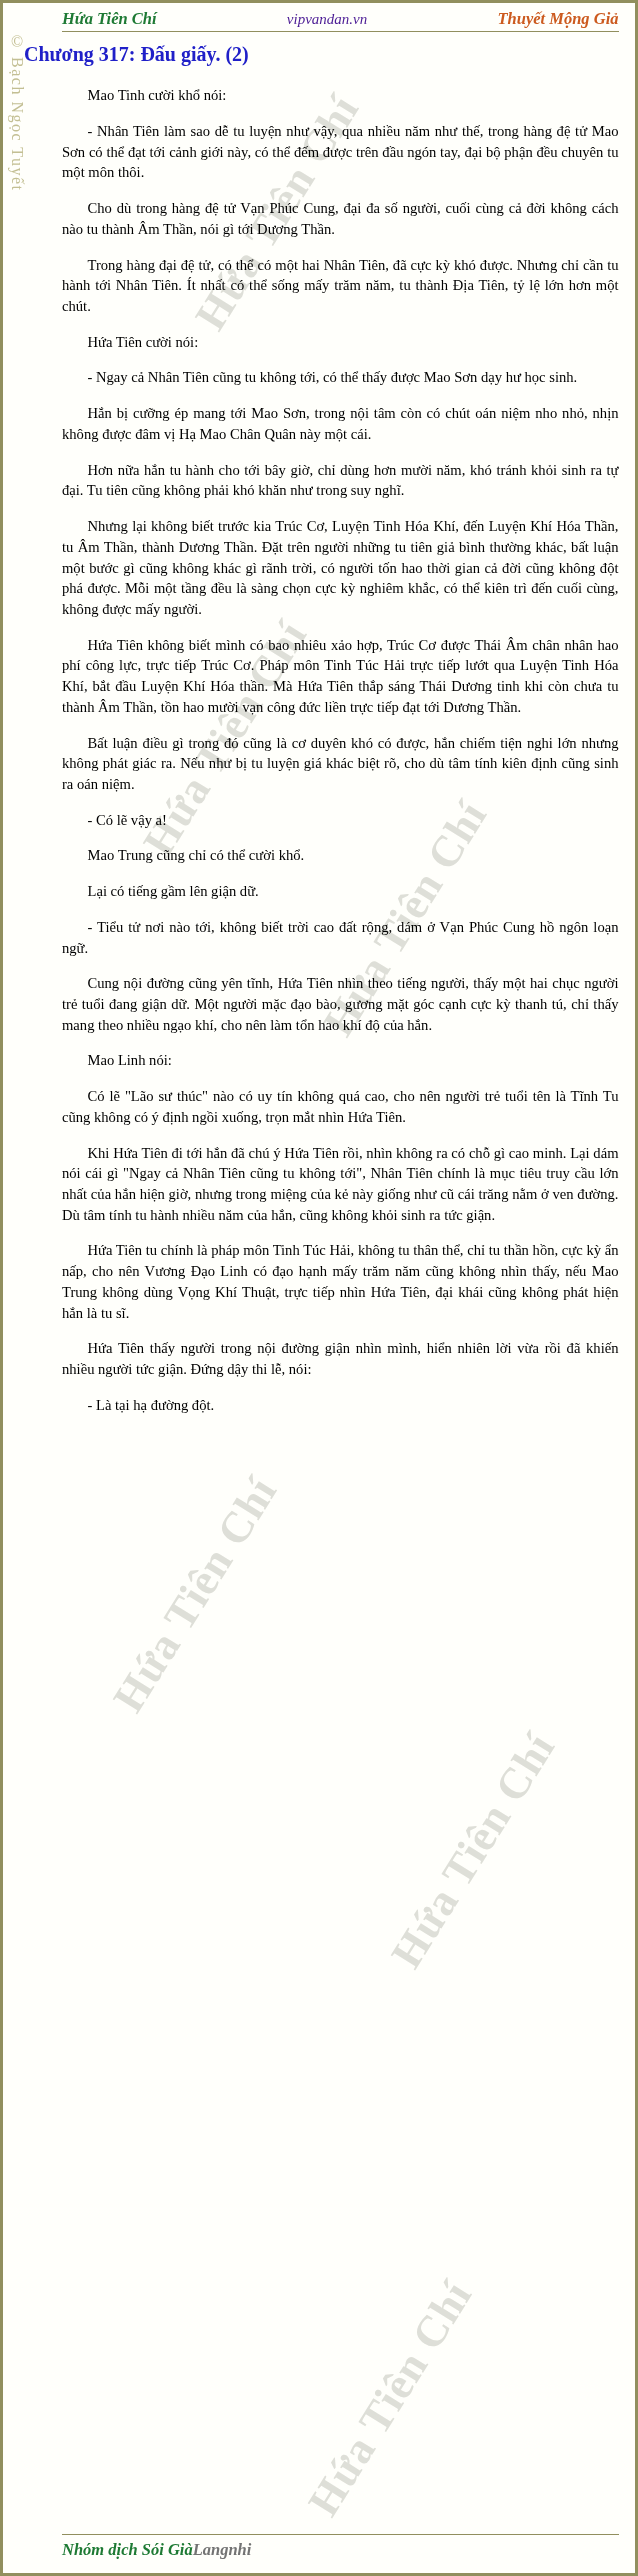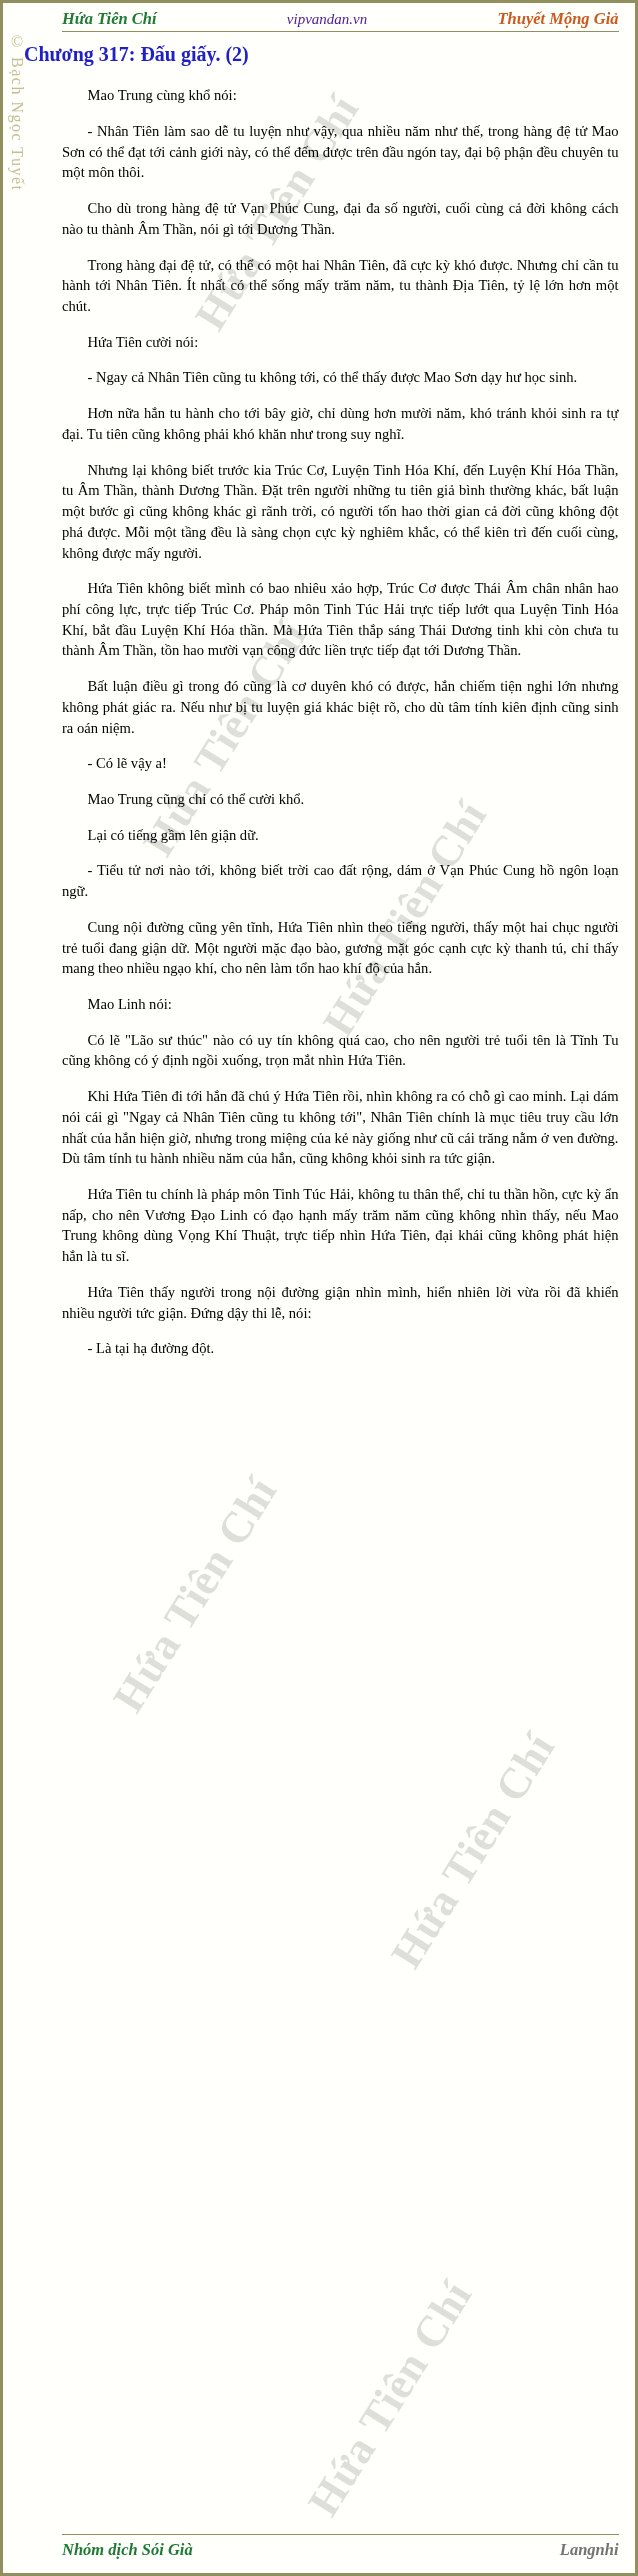--- a/index.html
+++ b/index.html
@@ -112,21 +112,21 @@
 
   
   .footer {
     position: absolute;
     left: 59px;
     right: 16.5px;
     bottom: 13.5px;
     z-index: 2;
     display: flex;
     align-items: baseline;
-    justify-content: space-between;
+    justify-content: flex-start;
     border-top: 1.5px solid #918f5e;
     padding-top: 4.5px;
   }
   .footer span {
     font-style: italic;
     font-weight: 700;
     font-size: 16.5px;
     font-family: "Liberation Serif", "DejaVu Serif", serif;
   }
   .ftr-left  { color: #1e7a34; }
@@ -150,26 +150,27 @@
 
   <div class="header">
     <span class="hdr-left">Hứa Tiên Chí</span>
     <span class="hdr-center">vipvandan.vn</span>
     <span class="hdr-right">Thuyết Mộng Giả</span>
   </div>
 
   <div class="chapter-title">Chương 317: Đấu giấy. (2)</div>
 
   <div class="content">
-    <p>Mao Trung cùng khổ nói:</p>
+    <p>Mao Tinh cười khổ nói:</p>
     <p>- Nhân Tiên làm sao dễ tu luyện như vậy, qua nhiều năm như thế, trong hàng đệ tử Mao Sơn có thể đạt tới cảnh giới này, có thể đếm được trên đầu ngón tay, đại bộ phận đều chuyên tu một môn thôi.</p>
     <p>Cho dù trong hàng đệ tử Vạn Phúc Cung, đại đa số người, cuối cùng cả đời không cách nào tu thành Âm Thần, nói gì tới Dương Thần.</p>
     <p>Trong hàng đại đệ tử, có thể có một hai Nhân Tiên, đã cực kỳ khó được. Nhưng chỉ cần tu hành tới Nhân Tiên. Ít nhất có thể sống mấy trăm năm, tu thành Địa Tiên, tỷ lệ lớn hơn một chút.</p>
     <p>Hứa Tiên cười nói:</p>
     <p>- Ngay cả Nhân Tiên cũng tu không tới, có thể thấy được Mao Sơn dạy hư học sinh.</p>
+    <p>Hắn bị cưỡng ép mang tới Mao Sơn, trong nội tâm còn có chút oán niệm nho nhỏ, nhịn không được đâm vị Hạ Mao Chân Quân này một cái.</p>
     <p>Hơn nữa hắn tu hành cho tới bây giờ, chỉ dùng hơn mười năm, khó tránh khỏi sinh ra tự đại. Tu tiên cũng không phải khó khăn như trong suy nghĩ.</p>
     <p>Nhưng lại không biết trước kia Trúc Cơ, Luyện Tinh Hóa Khí, đến Luyện Khí Hóa Thần, tu Âm Thần, thành Dương Thần. Đặt trên người những tu tiên giả bình thường khác, bất luận một bước gì cũng không khác gì rãnh trời, có người tốn hao thời gian cả đời cũng không đột phá được. Mỗi một tầng đều là sàng chọn cực kỳ nghiêm khắc, có thể kiên trì đến cuối cùng, không được mấy người.</p>
     <p>Hứa Tiên không biết mình có bao nhiêu xảo hợp, Trúc Cơ được Thái Âm chân nhân hao phí công lực, trực tiếp Trúc Cơ. Pháp môn Tinh Túc Hải trực tiếp lướt qua Luyện Tinh Hóa Khí, bắt đầu Luyện Khí Hóa thần. Mà Hứa Tiên thắp sáng Thái Dương tinh khi còn chưa tu thành Âm Thần, tồn hao mười vạn công đức liền trực tiếp đạt tới Dương Thần.</p>
     <p>Bất luận điều gì trong đó cũng là cơ duyên khó có được, hắn chiếm tiện nghi lớn nhưng không phát giác ra. Nếu như bị tu luyện giá khác biệt rõ, cho dù tâm tính kiên định cũng sinh ra oán niệm.</p>
     <p>- Có lẽ vậy a!</p>
     <p>Mao Trung cũng chỉ có thể cười khổ.</p>
     <p>Lại có tiếng gầm lên giận dữ.</p>
     <p>- Tiểu tử nơi nào tới, không biết trời cao đất rộng, dám ở Vạn Phúc Cung hồ ngôn loạn ngữ.</p>
     <p>Cung nội đường cũng yên tĩnh, Hứa Tiên nhìn theo tiếng người, thấy một hai chục người trẻ tuổi đang giận dữ. Một người mặc đạo bào, gương mặt góc cạnh cực kỳ thanh tú, chỉ thấy mang theo nhiều ngạo khí, cho nên làm tổn hao khí độ của hắn.</p>
     <p>Mao Linh nói:</p>

